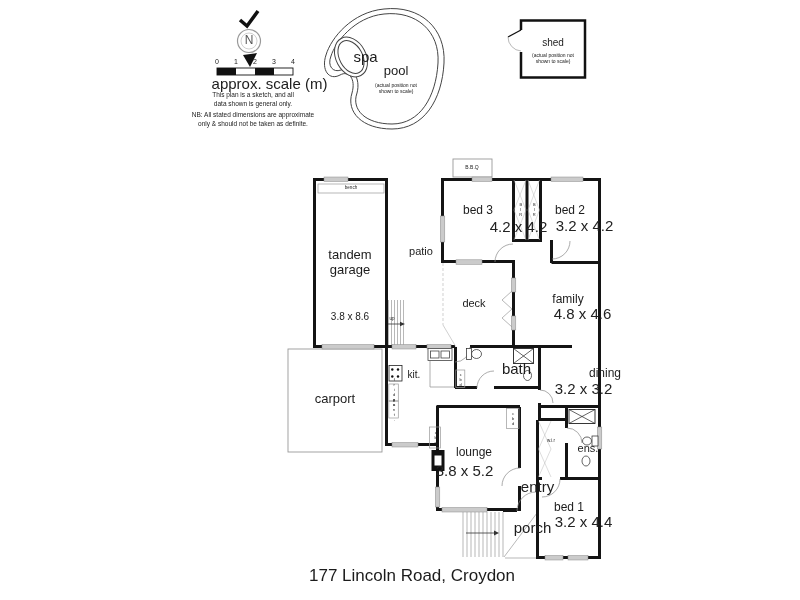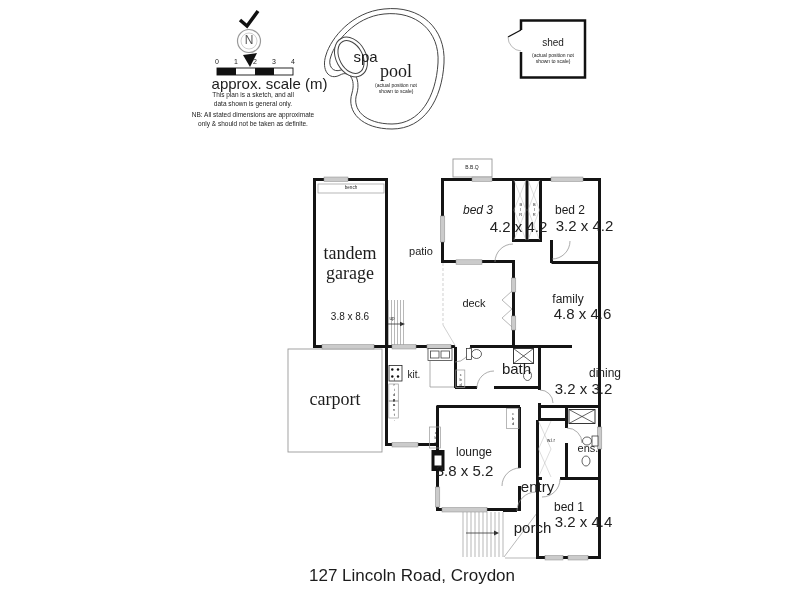--- a/index.html
+++ b/index.html
@@ -2,21 +2,21 @@
 <html><head>
 <meta charset="utf-8">
 <style>
   html,body{margin:0;padding:0;background:#fff;}
   #stage{position:relative;width:800px;height:600px;background:#ffffff;overflow:hidden;
          font-family:"Liberation Sans",sans-serif;}
   #plan-svg{position:absolute;left:0;top:0;}
   .lbl{position:absolute;transform:translate(-50%,-50%);white-space:nowrap;color:#1c1c1c;
        text-align:center;line-height:1.12;}
   .wrap{white-space:normal;}
-  .s17{font-size:17px;} .s13{font-size:18px;font-family:Liberation Serif, serif;} .s12{font-size:12px;} .s11{font-size:11px;}
+  .s17{font-size:17px;} .s13{font-size:13px;} .s12{font-size:12px;} .s11{font-size:11px;}
   .s10{font-size:10px;} .s9{font-size:15px;padding-left:29px;} .s8{font-size:11px;} .s7{font-size:7px;}
   .s6{font-size:6.5px;} .s5{font-size:5px;} .s4{font-size:4.5px;} .s35{font-size:4px;}
   .dim{color:#222;}
   .gray{color:#555;}
   .vert{writing-mode:vertical-rl;text-orientation:upright;letter-spacing:0px;}
 </style>
 </head>
 <body>
 
 <div id="stage">
@@ -189,21 +189,21 @@
   <div class="lbl s5" style="left:553px;top:62px;">shown to scale)</div>
   <div class="lbl s5" style="left:472px;top:168px;">B.B.Q</div>
   <div class="lbl s11" style="left:421px;top:251px;">patio</div>
   <div class="lbl s11" style="left:474px;top:303px;">deck</div>
   <div class="lbl s9" style="left:518px;top:528px;">porch</div>
 
   <div class="lbl s13 wrap" style="left:350px;top:263px;width:68px;">tandem garage</div>
   <div class="lbl s10 dim" style="left:350px;top:285px;margin-top:32px;">3.8 x 8.6</div>
   <div class="lbl s13" style="left:335px;top:399px;">carport</div>
 
-  <div class="lbl s12" style="left:478px;top:211px;font-style:italic;">bed 3</div>
+  <div class="lbl s12" style="left:478px;top:211px;">bed 3</div>
   <div class="lbl s9 dim" style="left:504px;top:227px;">4.2 x 4.2</div>
   <div class="lbl s12" style="left:570px;top:211px;">bed 2</div>
   <div class="lbl s9 dim" style="left:570px;top:226px;">3.2 x 4.2</div>
   <div class="lbl s12" style="left:568px;top:300px;">family</div>
   <div class="lbl s9 dim" style="left:568px;top:314px;">4.8 x 4.6</div>
   <div class="lbl s12" style="left:569px;top:374px;margin-left:36px;">dining</div>
   <div class="lbl s9 dim" style="left:569px;top:389px;">3.2 x 3.2</div>
   <div class="lbl s10" style="left:414px;top:375px;">kit.</div>
   <div class="lbl s9" style="left:502px;top:369px;">bath</div>
   <div class="lbl s12" style="left:474px;top:453px;">lounge</div>
@@ -217,14 +217,14 @@
   <div class="lbl s4" style="left:351px;top:188px;">bench</div>
   <div class="lbl s4" style="left:392px;top:319px;">up</div>
   <div class="lbl s35 vert" style="left:520px;top:209px;">BIR</div>
   <div class="lbl s35 vert" style="left:533.5px;top:209px;">BIR</div>
   <div class="lbl s35 vert" style="left:393.5px;top:392px;">fridge</div>
   <div class="lbl s35 vert" style="left:393.5px;top:409px;">pant.</div>
   <div class="lbl s35 vert" style="left:435px;top:437px;">cbd</div>
   <div class="lbl s35 vert" style="left:512.5px;top:418px;">cbd</div>
   <div class="lbl s35 vert" style="left:460px;top:379px;">cbd</div>
 
-  <div class="lbl s17" style="left:412px;top:576px;">127 Lincoln Road, Croydon</div>
+  <div class="lbl s17" style="left:412px;top:576px;">177 Lincoln Road, Croydon</div>
 </div>
 
 </body></html>

